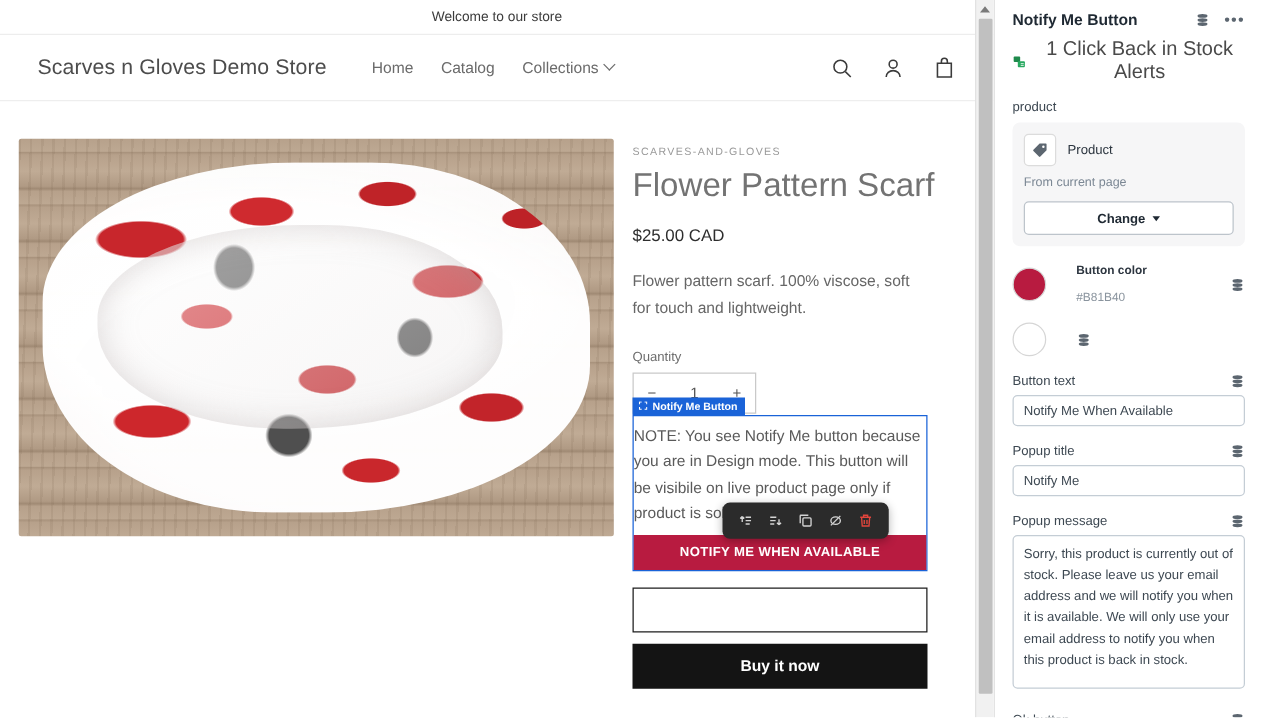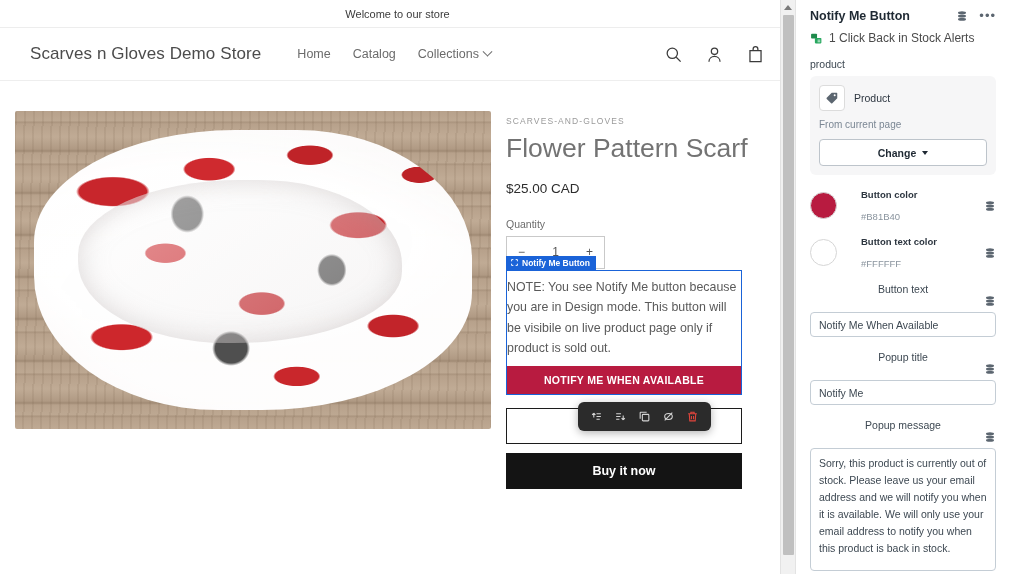--- a/index.html
+++ b/index.html
@@ -121,40 +121,40 @@
   
   .panel { width: 215px; height: 574px; background: #fff; border-left: 1px solid #e3e3e3;
            padding: 9px 14px 0 14px; overflow: hidden; position: relative; }
   .panel-head { display: flex; align-items: center; }
   .panel-title { font-size: 12.5px; font-weight: 700; color: #1f2933; }
   .panel-head-icons { margin-left: auto; display: flex; align-items: center; gap: 11px; }
   .dyn { width: 12px; height: 12px; }
   .dots { font-size: 13px; color: #5c6670; letter-spacing: 1px; line-height: 8px; }
   .app-row { display: flex; align-items: center; gap: 6px; margin-top: 8px; }
   .app-row svg { width: 13px; height: 13px; }
-  .app-name { font-size: 12px; color: #4a4a4a; }
+  .app-name { font-size: 16px; color: #4a4a4a; text-align: center; }
   .sec-label { font-size: 10.5px; color: #3d4852; margin-top: 13px; }
   .src-card { background: #f6f6f7; border-radius: 6px; padding: 9px; margin-top: 6px; }
   .src-top { display: flex; align-items: center; gap: 9px; }
   .src-icon { width: 26px; height: 26px; background: #fff; border: 1px solid #dcdcdc; border-radius: 4px;
               display: flex; align-items: center; justify-content: center; }
   .src-icon svg { width: 14px; height: 14px; }
   .src-name { font-size: 10.5px; color: #2d3640; }
   .src-sub { font-size: 10px; color: #7b8794; margin-top: 8px; }
   .change-btn { margin-top: 9px; height: 27px; background: #fff; border: 1px solid #bdc4cb; border-radius: 4px;
                 display: flex; align-items: center; justify-content: center; gap: 6px; font-size: 10.5px;
                 color: #1f2933; font-weight: 600; }
   .change-btn .cv { width: 0; height: 0; border-left: 3.5px solid transparent; border-right: 3.5px solid transparent;
                     border-top: 4px solid #1f2933; }
   .color-row { display: flex; align-items: center; gap: 24px; margin-top: 14px; }
   .swatch { width: 27px; height: 27px; border-radius: 50%; border: 1px solid #d6d6d6; flex: none; }
   .color-txt { flex: 1; }
   .color-name { font-size: 9.5px; font-weight: 700; color: #2d3640; }
   .color-hex { font-size: 9.5px; color: #8a949e; margin-top: 11px; }
-  .field-label-row { display: flex; align-items: center; margin-top: 14px; flex-direction: column; }
+  .field-label-row { display: flex; align-items: flex-end; margin-top: 14px; }
   .field-label { font-size: 10.5px; color: #3d4852; }
   .field-label-row .dyn { margin-left: auto; }
   .tinput { width: 100%; height: 25px; border: 1px solid #c4cdd5; border-radius: 4px; background: #fff;
             font-size: 10.5px; color: #3d4852; padding: 0 8px; margin-top: 5px;
             font-family: "Liberation Sans", sans-serif; }
   .tarea { width: 100%; height: 123px; border: 1px solid #c4cdd5; border-radius: 4px; background: #fff;
            font-size: 10.5px; color: #3d4852; padding: 6px 8px; margin-top: 5px; line-height: 1.62;
            resize: none; font-family: "Liberation Sans", sans-serif; }
 </style>
 </head>
@@ -206,20 +206,21 @@
           <div class="scarf">
             <div class="scarf-fold"></div>
           </div>
         </div>
       </div>
 
       <div class="info">
         <div class="vendor">SCARVES-AND-GLOVES</div>
         <div class="ptitle">Flower Pattern Scarf</div>
         <div class="price">$25.00 CAD</div>
+        <div class="pdesc">Flower pattern scarf. 100% viscose, soft for touch and lightweight.</div>
 
         <div class="qty-label">Quantity</div>
         <div class="qty-box">
           <span>−</span>
           <span>1</span>
           <span>+</span>
         </div>
 
         <div class="sel-wrap">
           <div class="sel-badge" style="background: rgb(26, 99, 216);">
@@ -333,24 +334,20 @@
       </div>
       <svg class="dyn" viewBox="0 0 24 24" fill="#5c6670">
         <ellipse cx="12" cy="5.5" rx="8" ry="3"></ellipse>
           <ellipse cx="12" cy="12" rx="8" ry="3"></ellipse>
           <ellipse cx="12" cy="18.5" rx="8" ry="3"></ellipse>
       </svg>
     </div>
 
     <div class="color-row">
       <div class="swatch" id="sw1" style="background: rgb(255, 255, 255);"></div>
-      <div class="color-txt">
-        <div class="color-name">Button text color</div>
-        <div class="color-hex">#FFFFFF</div>
-      </div>
       <svg class="dyn" viewBox="0 0 24 24" fill="#5c6670">
         <ellipse cx="12" cy="5.5" rx="8" ry="3"></ellipse>
           <ellipse cx="12" cy="12" rx="8" ry="3"></ellipse>
           <ellipse cx="12" cy="18.5" rx="8" ry="3"></ellipse>
       </svg>
     </div>
 
     <div class="field-label-row">
       <span class="field-label">Button text</span>
       <svg class="dyn" viewBox="0 0 24 24" fill="#5c6670">

